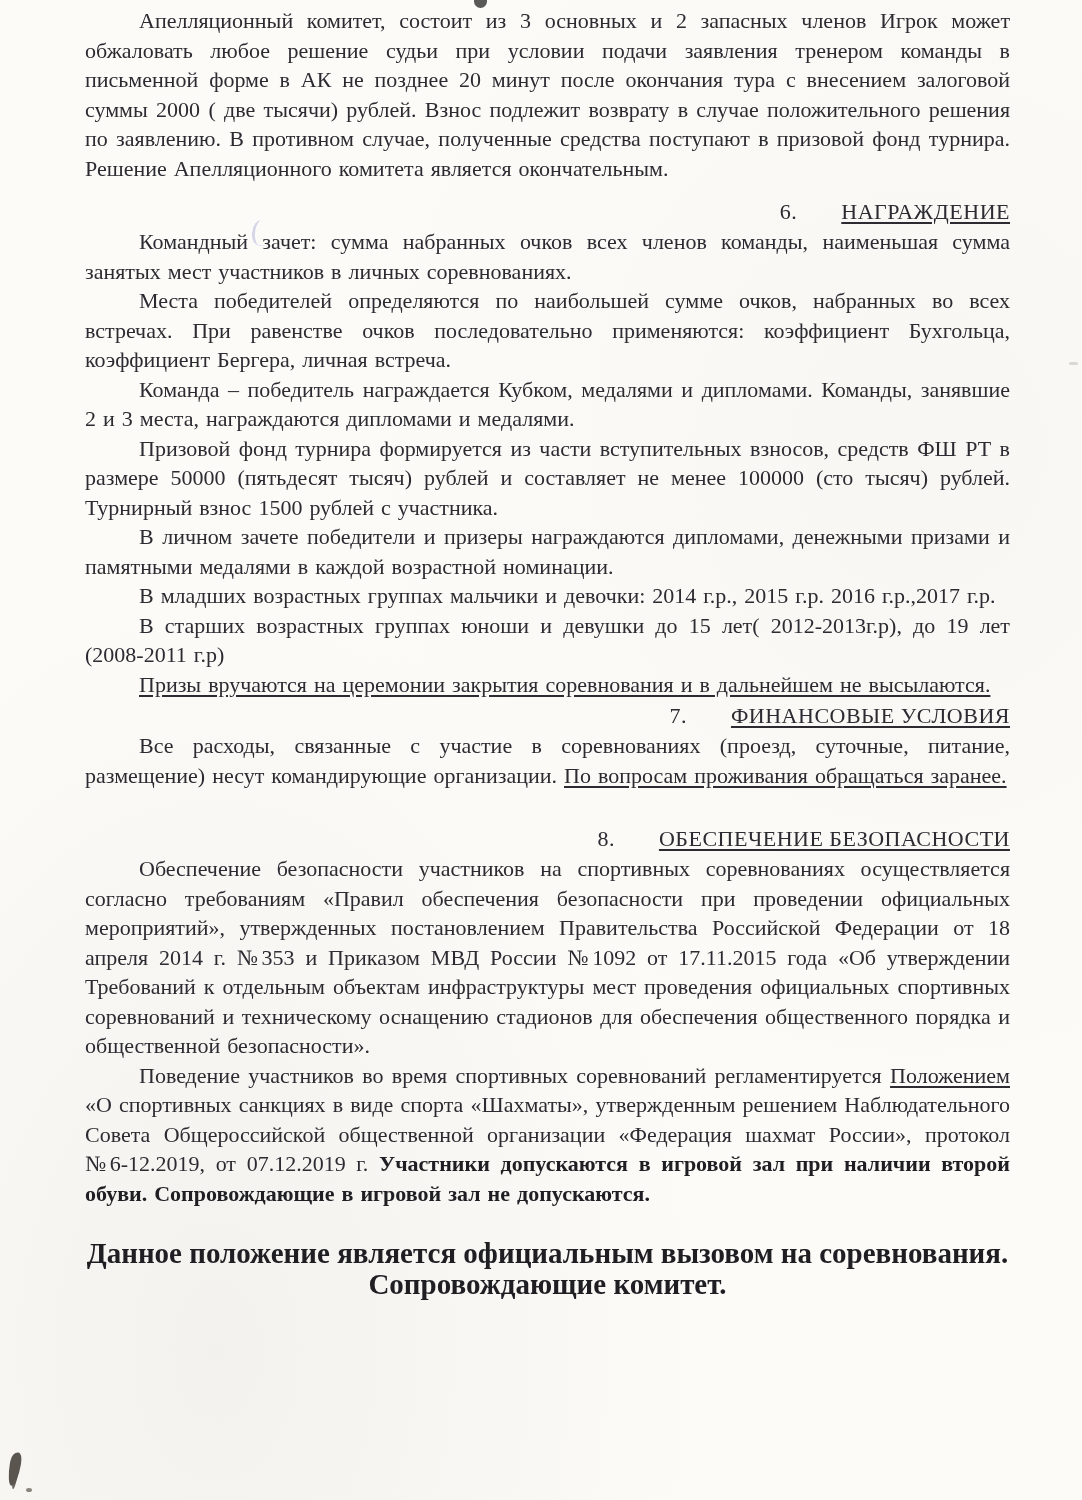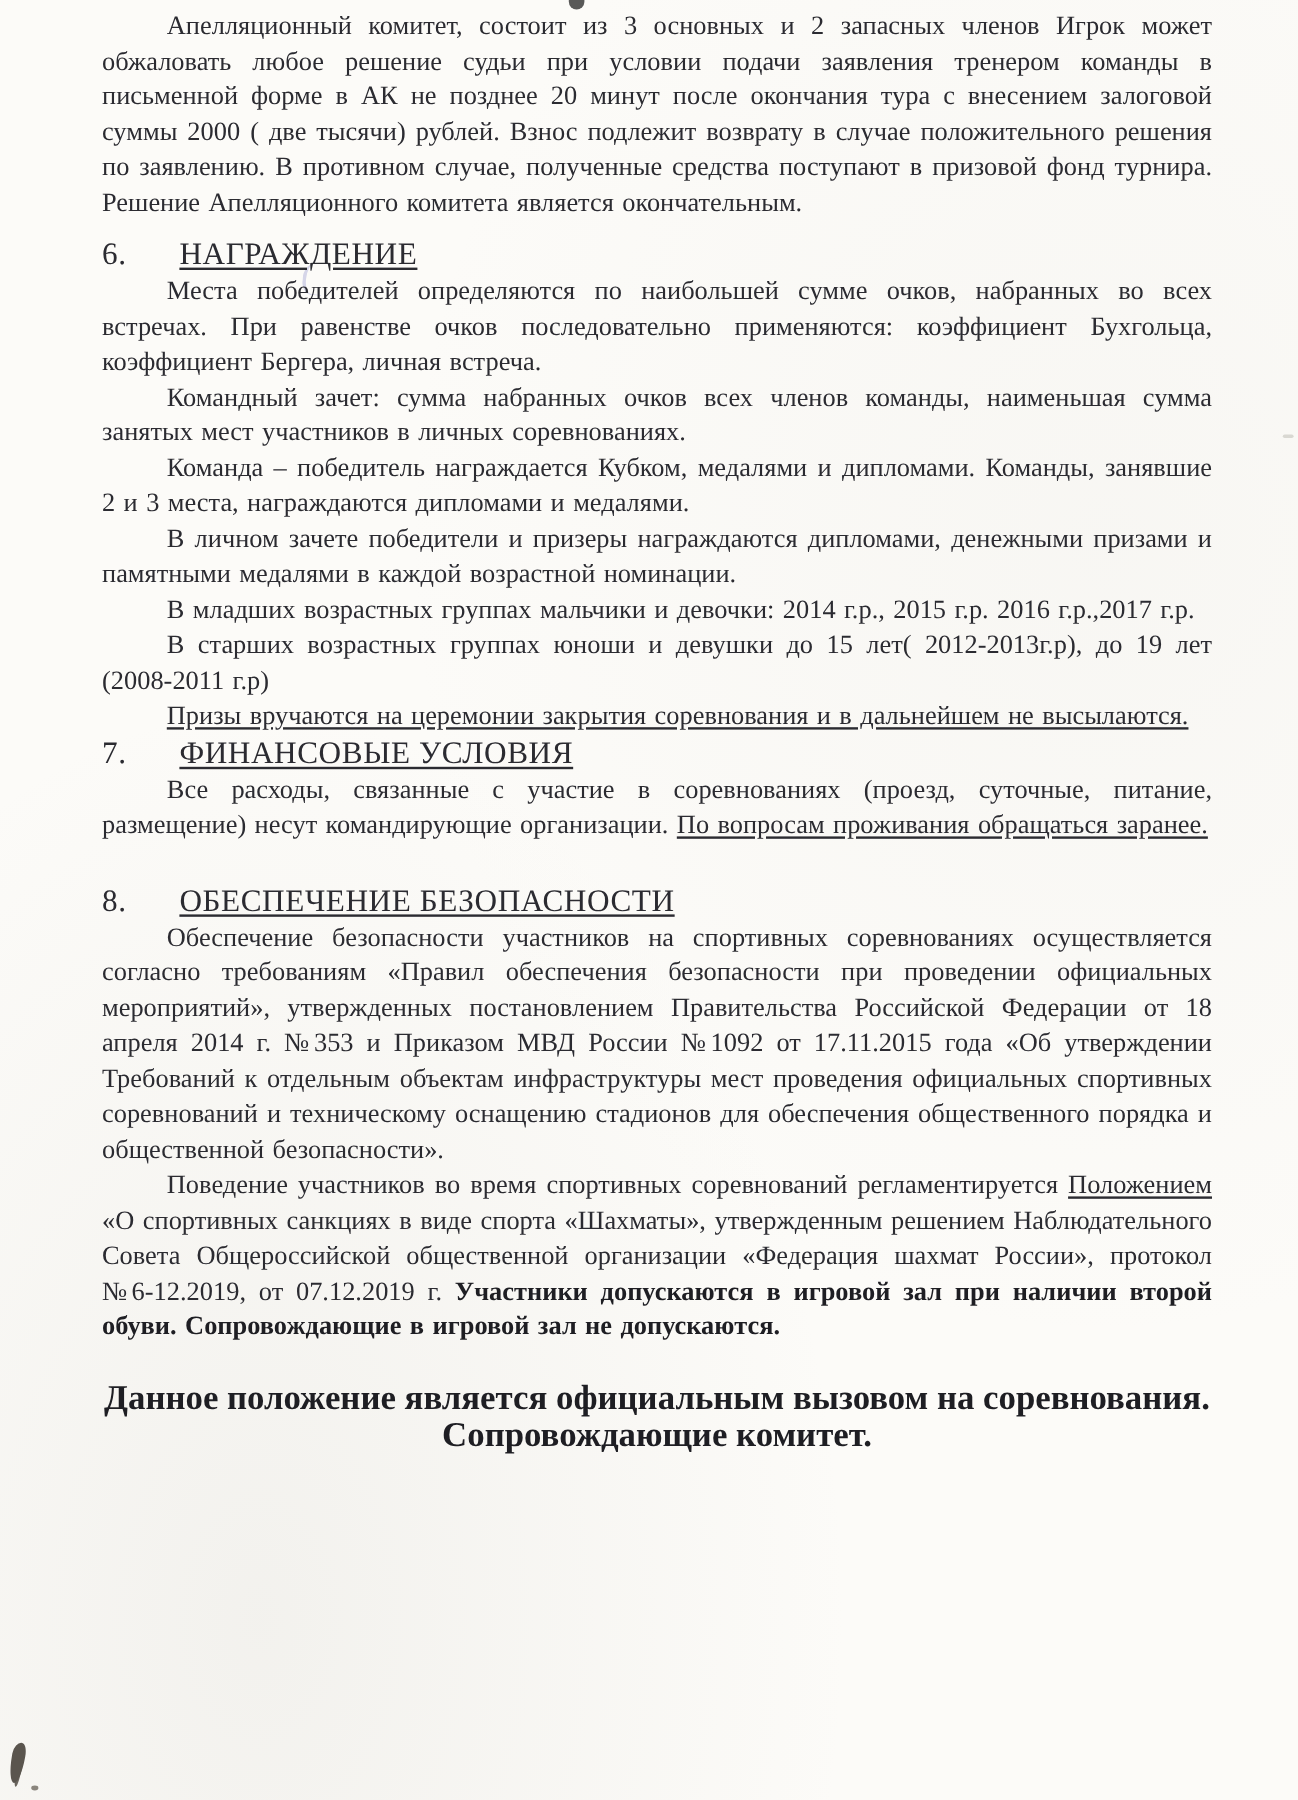--- a/index.html
+++ b/index.html
@@ -27,23 +27,23 @@
     font-size: 22px;
     line-height: 29.5px;
     text-align: justify;
     text-indent: 54px;
     word-spacing: 1.5px;
   }
   .u { text-decoration: underline; text-underline-offset: 3px; }
   .b { font-weight: bold; color: #1e1e23; }
   h2.sec {
     margin: 14px 0 0 0;
-    font-size: 26px;
+    font-size: 22px;
     font-weight: normal;
-    text-align: left;
+    text-align: right;
     line-height: 30px;
     letter-spacing: 0.5px;
   }
   h2.sec .gap { display: inline-block; width: 44px; }
   h2.sec.tight { margin-top: 2px; font-family: Liberation Serif, serif; }
   h2.sec.roomy { margin-top: 34px; }
   p.footer-line {
     margin: 0;
     font-size: 29px;
     font-weight: bold;
@@ -96,23 +96,24 @@
   <div class="artifact-ink-blob"></div>
   <div class="artifact-ink-dot"></div>
   <div class="artifact-right-dash"></div>
 
   <div class="content">
 
     <p class="body-p">Апелляционный комитет, состоит из 3 основных и 2 запасных членов Игрок может обжаловать любое решение судьи при условии подачи заявления тренером команды в письменной форме в АК не позднее 20 минут после окончания тура с внесением залоговой суммы 2000 ( две тысячи) рублей. Взнос подлежит возврату в случае положительного решения по заявлению. В противном случае, полученные средства поступают в призовой фонд турнира. Решение Апелляционного комитета является окончательным.</p>
 
     <h2 class="sec"><span>6.</span><span class="gap"></span><span class="u">НАГРАЖДЕНИЕ</span></h2>
 
+    <p class="body-p">Командный зачет: сумма набранных очков всех членов команды, наименьшая сумма занятых мест участников в личных соревнованиях.</p>
     <p class="body-p">Места победителей определяются по наибольшей сумме очков, набранных во всех встречах. При равенстве очков последовательно применяются: коэффициент Бухгольца, коэффициент Бергера, личная встреча.</p>
-    <p class="body-p">Командный зачет: сумма набранных очков всех членов команды, наименьшая сумма занятых мест участников в личных соревнованиях.</p>
     <p class="body-p">Команда – победитель награждается Кубком, медалями и дипломами. Команды, занявшие 2 и 3 места, награждаются дипломами и медалями.</p>
+    <p class="body-p">Призовой фонд турнира формируется из части вступительных взносов, средств ФШ РТ в размере 50000 (пятьдесят тысяч) рублей и составляет не менее 100000 (сто тысяч) рублей. Турнирный взнос 1500 рублей с участника.</p>
     <p class="body-p">В личном зачете победители и призеры награждаются дипломами, денежными призами и памятными медалями в каждой возрастной номинации.</p>
     <p class="body-p">В младших возрастных группах мальчики и девочки: 2014 г.р., 2015 г.р. 2016 г.р.,2017 г.р.</p>
     <p class="body-p">В старших возрастных группах юноши и девушки до 15 лет( 2012-2013г.р), до 19 лет (2008-2011 г.р)</p>
     <p class="body-p"><span class="u">Призы вручаются на церемонии закрытия соревнования и в дальнейшем не высылаются.</span></p>
 
     <h2 class="sec tight"><span>7.</span><span class="gap"></span><span class="u">ФИНАНСОВЫЕ УСЛОВИЯ</span></h2>
 
     <p class="body-p"><span>Все расходы, связанные с участие в соревнованиях (проезд, суточные, питание, размещение) несут командирующие организации. </span><span class="u">По вопросам проживания обращаться заранее.</span></p>
 
     <h2 class="sec roomy"><span>8.</span><span class="gap"></span><span class="u">ОБЕСПЕЧЕНИЕ БЕЗОПАСНОСТИ</span></h2>

